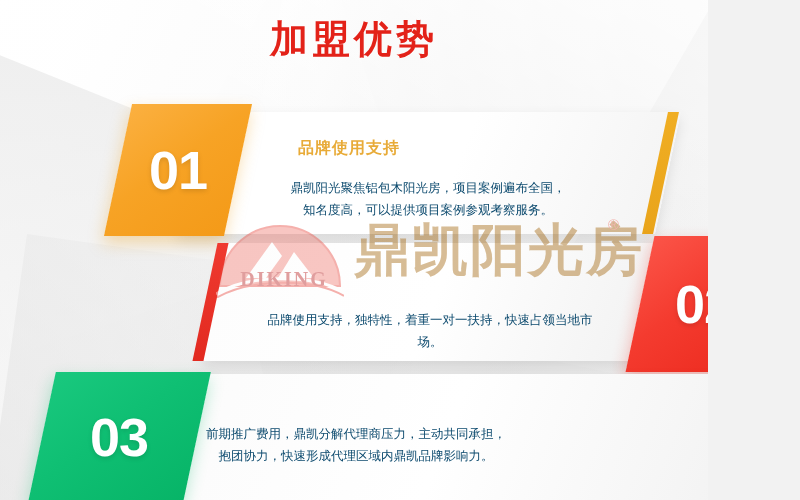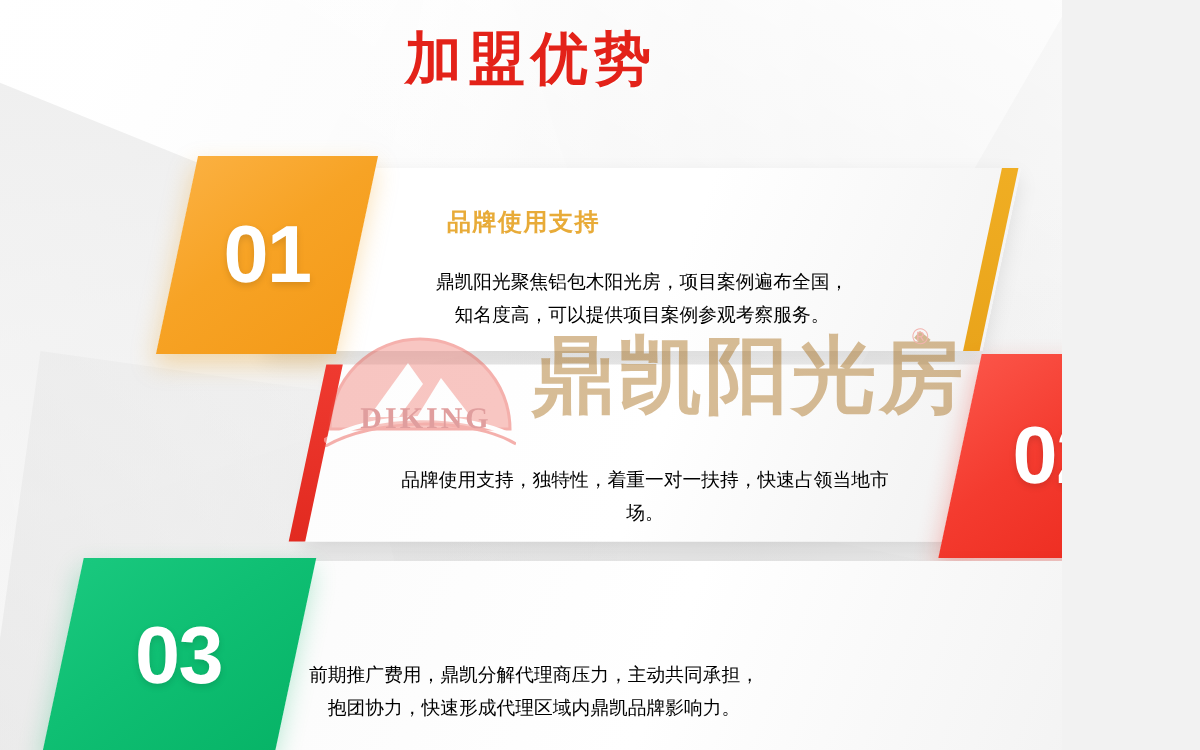--- a/index.html
+++ b/index.html
@@ -68,21 +68,21 @@
   .panel{position:absolute;box-shadow:0 6px 14px rgba(0,0,0,.10);}
   .numblock{position:absolute;display:flex;align-items:center;justify-content:center;}
   .numblock .num{
     color:#fff;font-size:54px;font-weight:bold;line-height:1;
     letter-spacing:-1px;
     font-family:"Liberation Sans","DejaVu Sans",sans-serif;
     transform:skewX(12deg);
     text-shadow:0 2px 5px rgba(0,0,0,.13);
   }
   .heading{position:absolute;font-size:16px;font-weight:bold;white-space:nowrap;letter-spacing:1px;}
-  .bodytext{position:absolute;font-size:12.5px;color:#000000;line-height:1.75;text-align:center;}
+  .bodytext{position:absolute;font-size:12.5px;color:#0c4a6e;line-height:1.75;text-align:center;}
   .edge{position:absolute;}
 
   
   #card1-panel{
     left:190px;top:112px;width:478px;height:122px;
     background:linear-gradient(100deg,#ffffff 0%,#ffffff 55%,#f4f4f4 100%);
     transform:skewX(-12deg);
   }
   #card1-edge{
     left:655px;top:112px;width:11px;height:122px;
@@ -124,21 +124,21 @@
     background:linear-gradient(100deg,#fbfbfb 0%,#ffffff 45%,#f0f0f0 100%);
     transform:skewX(-12deg);
   }
   #card3-num{
     left:42px;top:372px;width:155px;height:130px;
     background:linear-gradient(140deg,#19c87e 0%,#0fbf73 45%,#07b467 100%);
     transform:skewX(-12deg);
     box-shadow:0 7px 16px rgba(12,186,110,.30);
   }
   #card3-heading{left:208px;top:398px;color:#2fbd7a;}
-  #card3-body{left:186px;top:440px;width:340px;}
+  #card3-body{left:186px;top:424px;width:340px;}
 </style>
 </head>
 <body>
 
 <div id="stage">
 
   <div class="bg-base"></div>
   <div class="facet f1"></div>
   <div class="facet f2"></div>
   <div class="facet f3"></div>

